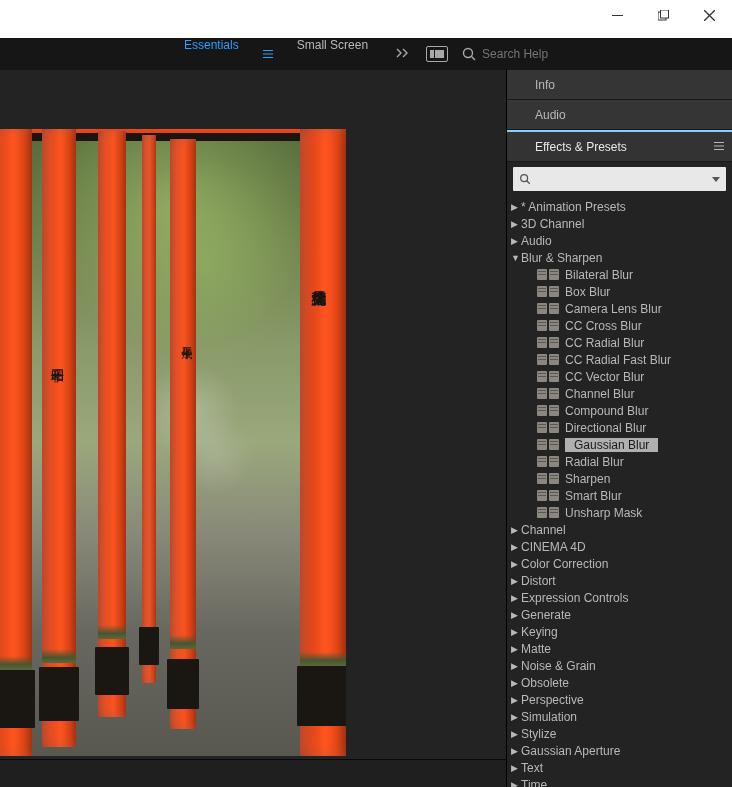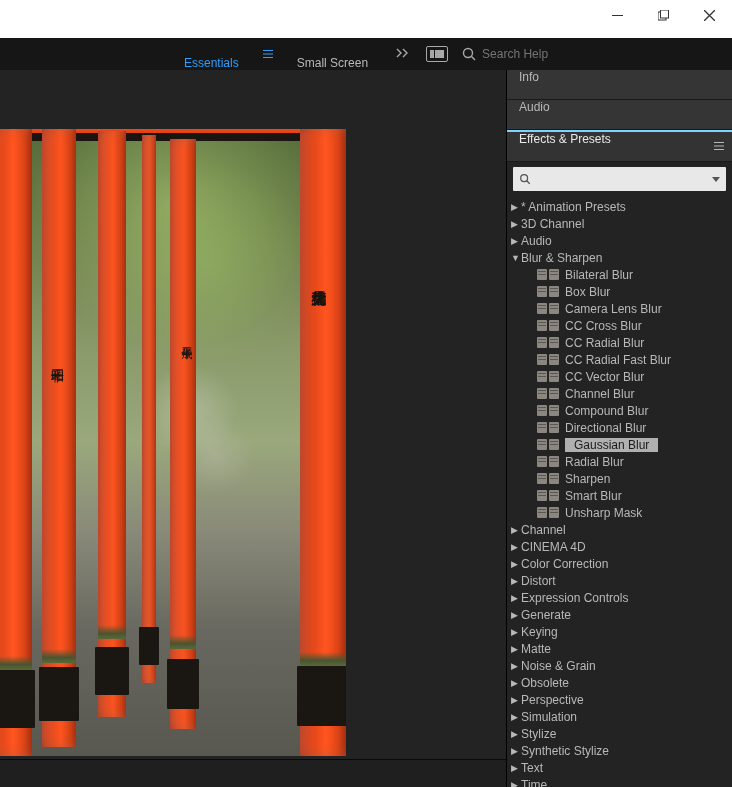--- a/index.html
+++ b/index.html
@@ -1,35 +1,35 @@
 <!DOCTYPE html>
 <html><head>
 <meta charset="utf-8">
 <style>
 *{box-sizing:border-box;margin:0;padding:0;font-family:"Segoe UI",Arial,sans-serif;font-size:12px;user-select:none}
 html,body{width:732px;height:787px;background:#fff;overflow:hidden}
 .titlebar{height:38px;background:#fff;display:flex;justify-content:flex-end;align-items:flex-start}
 .tb-btn{width:46px;height:30px;display:flex;align-items:center;justify-content:center;color:#333}
 .tb-btn svg{width:11px;height:11px}
 .topbar{height:32px;background:#161616;display:flex;align-items:center;padding-left:170px;position:relative}
-.ws{height:32px;display:flex;align-items:flex-end;color:#b8b8b8;padding:0 14px;cursor:pointer}
+.ws{height:32px;display:flex;align-items:flex-start;color:#b8b8b8;padding:0 14px;cursor:pointer}
 .ws.active{color:#2e9eff}
 .ws-menu{width:30px;display:flex;align-items:center;justify-content:center;color:#2e9eff}
 .chev-dbl{color:#a8a8a8;margin:0 8px 0 14px}
 .snap-icon{width:22px;height:16px;border:1.5px solid #a8a8a8;border-radius:2px;margin:0 8px;position:relative}
 .snap-icon::before{content:"";position:absolute;left:3px;top:3px;width:4px;height:8px;background:#a8a8a8}
 .snap-icon::after{content:"";position:absolute;right:3px;top:3px;width:9px;height:8px;background:#a8a8a8}
 .search-wrap{display:flex;align-items:flex-end;color:#a8a8a8;margin-left:6px}
 .search-wrap input{background:transparent;border:none;color:#a8a8a8;outline:none;margin-left:6px;width:130px}
 .main{display:flex;height:717px}
 .viewer{width:507px;background:#232323;position:relative;border-right:1px solid #000}
 .viewer-inner{position:absolute;left:0;top:59px;width:346px;height:627px;background:#1a1a1a;overflow:hidden}
 .viewer-bottom{position:absolute;left:0;bottom:0;width:506px;height:28px;background:#1f1f1f;border-top:1px solid #0a0a0a}
 .panels{width:225px;background:#232323;display:flex;flex-direction:column}
-.p-header{height:30px;background:#383838;border-bottom:1px solid #1a1a1a;display:flex;padding:0 12px;color:#b8b8b8;position:relative}
+.p-header{height:30px;background:#383838;border-bottom:1px solid #1a1a1a;display:flex;align-items:center;padding:0 28px;color:#b8b8b8;position:relative}
 .p-header.collapsed{background:#353535}
 .p-header.active{background:#333;color:#e8e8e8;border-top:2px solid #7dd3fc;height:32px}
 .p-header .menu-btn{position:absolute;right:8px;top:50%;transform:translateY(-50%);color:#b8b8b8}
 .search-row{height:24px;margin:5px 6px;background:#e8e8e8;border-radius:1px;display:flex;align-items:center;padding:0 6px}
 .search-row svg{width:12px;height:12px;color:#555}
 .search-row::after{content:"";width:0;height:0;border-left:4px solid transparent;border-right:4px solid transparent;border-top:5px solid #555;margin-left:4px}
 .search-row input{flex:1;background:transparent;border:none;outline:none;margin-left:4px;color:#333}
 .tree{flex:1;overflow-y:auto;padding:2px 0}
 .row{display:flex;align-items:center;height:17px;color:#b8b8b8;cursor:pointer;padding-left:4px}
 .row .arrow{width:10px;font-size:9px;color:#b8b8b8}
@@ -335,21 +335,21 @@
         <div class="row">
           <span class="arrow">▶</span>
           <span class="label">Simulation</span>
         </div>
         <div class="row">
           <span class="arrow">▶</span>
           <span class="label">Stylize</span>
         </div>
         <div class="row">
           <span class="arrow">▶</span>
-          <span class="label">Synthetic Stylize</span>
+          <span class="label">Gaussian Aperture</span>
         </div>
         <div class="row">
           <span class="arrow">▶</span>
           <span class="label">Text</span>
         </div>
         <div class="row">
           <span class="arrow">▶</span>
           <span class="label">Time</span>
         </div>
       </div>

